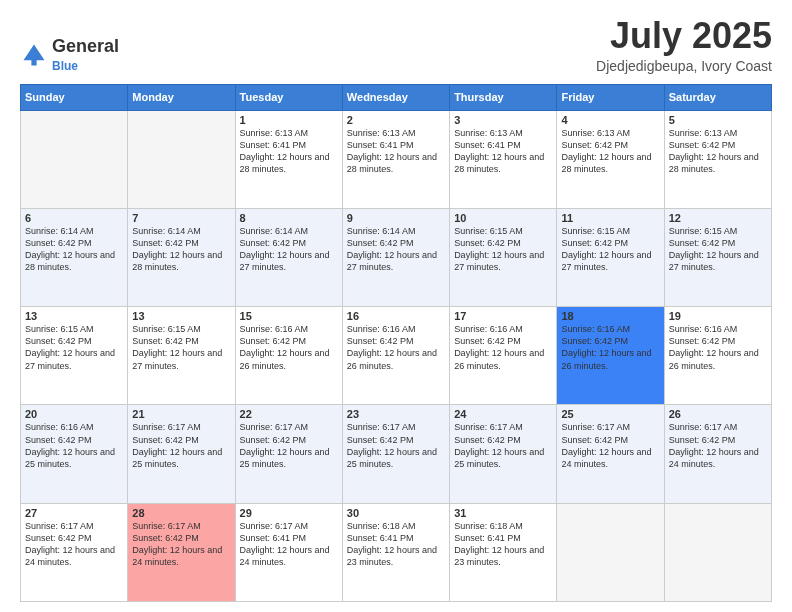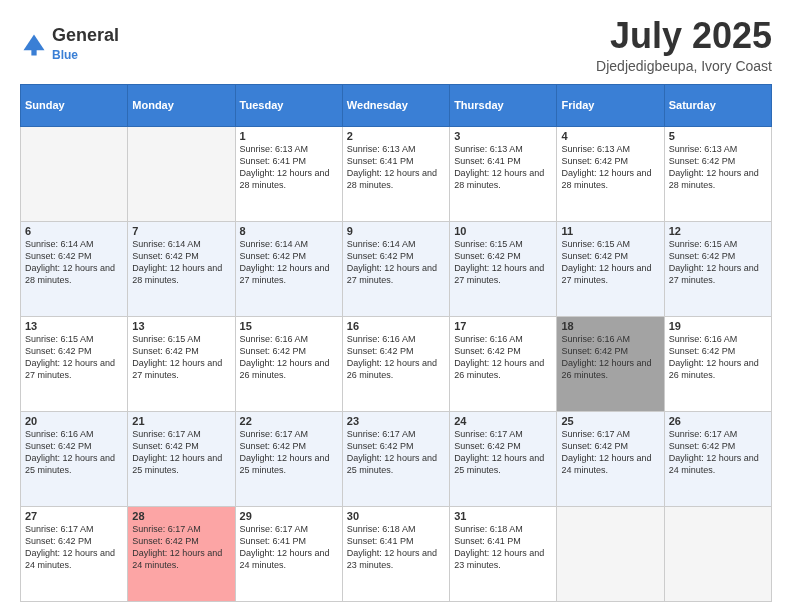--- a/index.html
+++ b/index.html
@@ -13,21 +13,21 @@
     .page {
       width: 792px;
       height: 612px;
       padding: 16px 20px 10px 20px;
       display: flex;
       flex-direction: column;
     }
     .header {
       display: flex;
       justify-content: space-between;
-      align-items: center;
+      align-items: flex-end;
       margin-bottom: 10px;
     }
     .logo {
       display: flex;
       align-items: center;
       gap: 4px;
     }
     .logo-text-general {
       font-size: 18px;
       font-weight: bold;
@@ -66,21 +66,21 @@
       table-layout: fixed;
     }
     .calendar th {
       background-color: #3a7fd5;
       color: #fff;
       font-size: 11px;
       font-weight: bold;
       padding: 5px 4px;
       text-align: left;
       border: 1px solid #2d6ab5;
-      height: 42px;
+      height: 26px;
     }
     .calendar td {
       border: 1px solid #ccc;
       vertical-align: top;
       padding: 3px 4px;
       font-size: 9.5px;
       color: #333;
       background: #fff;
     }
     .calendar td.empty {
@@ -241,21 +241,21 @@
             <div class="day-info" style="white-space: pre-line;">Sunrise: 6:16 AM
 Sunset: 6:42 PM
 Daylight: 12 hours and 26 minutes.</div>
           </td>
           <td style="background: rgb(255, 255, 255);">
             <span class="day-number">17</span>
             <div class="day-info" style="white-space: pre-line;">Sunrise: 6:16 AM
 Sunset: 6:42 PM
 Daylight: 12 hours and 26 minutes.</div>
           </td>
-          <td style="background: #a3a3a3;">
+          <td style="background: #3b82f6;">
             <span class="day-number">18</span>
             <div class="day-info" style="white-space: pre-line;">Sunrise: 6:16 AM
 Sunset: 6:42 PM
 Daylight: 12 hours and 26 minutes.</div>
           </td>
           <td style="background: rgb(255, 255, 255);">
             <span class="day-number">19</span>
             <div class="day-info" style="white-space: pre-line;">Sunrise: 6:16 AM
 Sunset: 6:42 PM
 Daylight: 12 hours and 26 minutes.</div>

